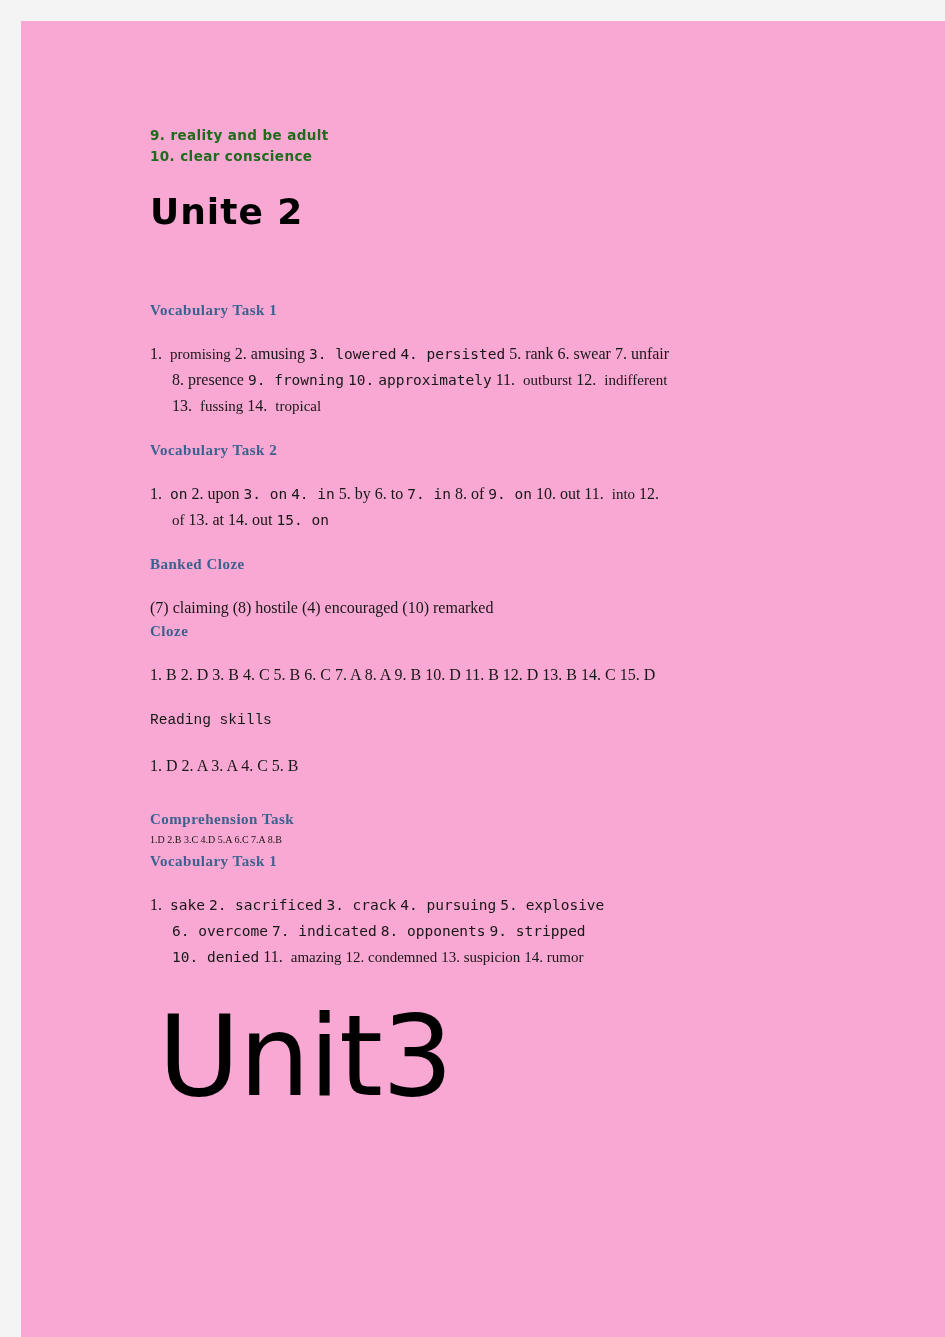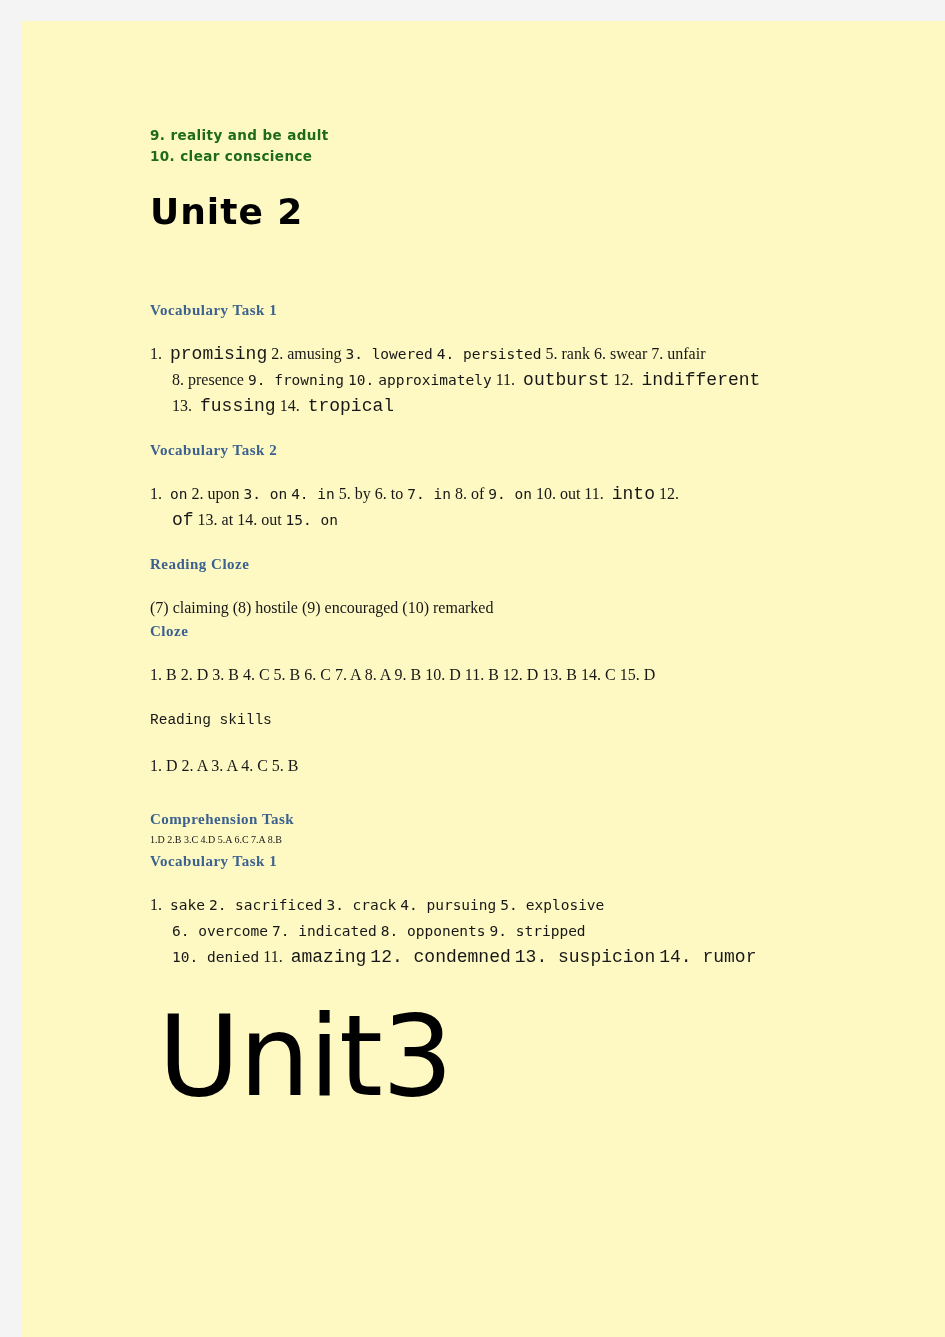--- a/index.html
+++ b/index.html
@@ -15,21 +15,21 @@
     overflow: hidden;
   }
 
   
   .page-sheet {
     position: absolute;
     left: 21px;
     top: 21px;
     right: 0;
     bottom: 0;
-    background: #fef9c3;
+    background: #f9a8d4;
   }
 
   .content {
     position: absolute;
     left: 129px;   
     top: 104px;    
     width: 660px;
   }
 
   
@@ -85,21 +85,21 @@
   .answer-block .ln {
     white-space: nowrap;
   }
   .answer-block .ln.indented {
     padding-left: 22px;
   }
 
   
   .f-serif  { font-family: "Liberation Serif", serif; }
   .f-mono   { font-family: "DejaVu Sans Mono", monospace; font-size: 14.5px; }
-  .f-sans   { font-family: Liberation Mono, monospace; font-size: 18px; margin-top: 35px; }
+  .f-sans   { font-family: Liberation Serif, serif; font-size: 15px; margin-top: 35px; }
 
   .mono-line {
     font-family: Liberation Mono, monospace;
     font-size: 14.5px;
     color: #171717;
     line-height: 26px;
     white-space: nowrap;
   }
 
   .compact-answers {
@@ -146,23 +146,23 @@
 
     <div class="section-heading">Vocabulary Task 2</div>
     <div class="spacer-md"></div>
     <div class="answer-block">
       <div class="ln"><span class="f-serif">1.</span>&nbsp; <span class="f-mono">on</span> <span class="f-serif">2. upon</span> <span class="f-mono">3. on</span> <span class="f-mono">4. in</span> <span class="f-serif">5. by</span> <span class="f-serif">6. to</span> <span class="f-mono">7. in</span> <span class="f-serif">8. of</span> <span class="f-mono">9. on</span> <span class="f-serif">10. out</span> <span class="f-serif">11.</span>&nbsp; <span class="f-sans">into</span> <span class="f-serif">12.</span></div>
       <div class="ln indented"><span class="f-sans">of</span> <span class="f-serif">13. at</span> <span class="f-serif">14. out</span> <span class="f-mono">15. on</span></div>
     </div>
 
     <div class="spacer-md"></div>
 
-    <div class="section-heading">Reading Cloze</div>
+    <div class="section-heading">Banked Cloze</div>
     <div class="spacer-md"></div>
-    <div class="serif-body">(7)  claiming  (8)  hostile  (9)  encouraged  (10)  remarked</div>
+    <div class="serif-body">(7)  claiming  (8)  hostile  (4)  encouraged  (10)  remarked</div>
 
     <div class="section-heading">Cloze</div>
     <div class="spacer-md"></div>
     <div class="serif-body">1. B  2. D  3. B  4. C  5. B  6. C  7. A  8. A  9. B  10. D  11. B  12. D  13. B  14. C  15. D</div>
 
     <div class="spacer-md"></div>
 
     <div class="mono-line">Reading skills</div>
     <div class="spacer-md"></div>
     <div class="serif-body">1. D  2. A  3. A  4. C  5. B</div>

